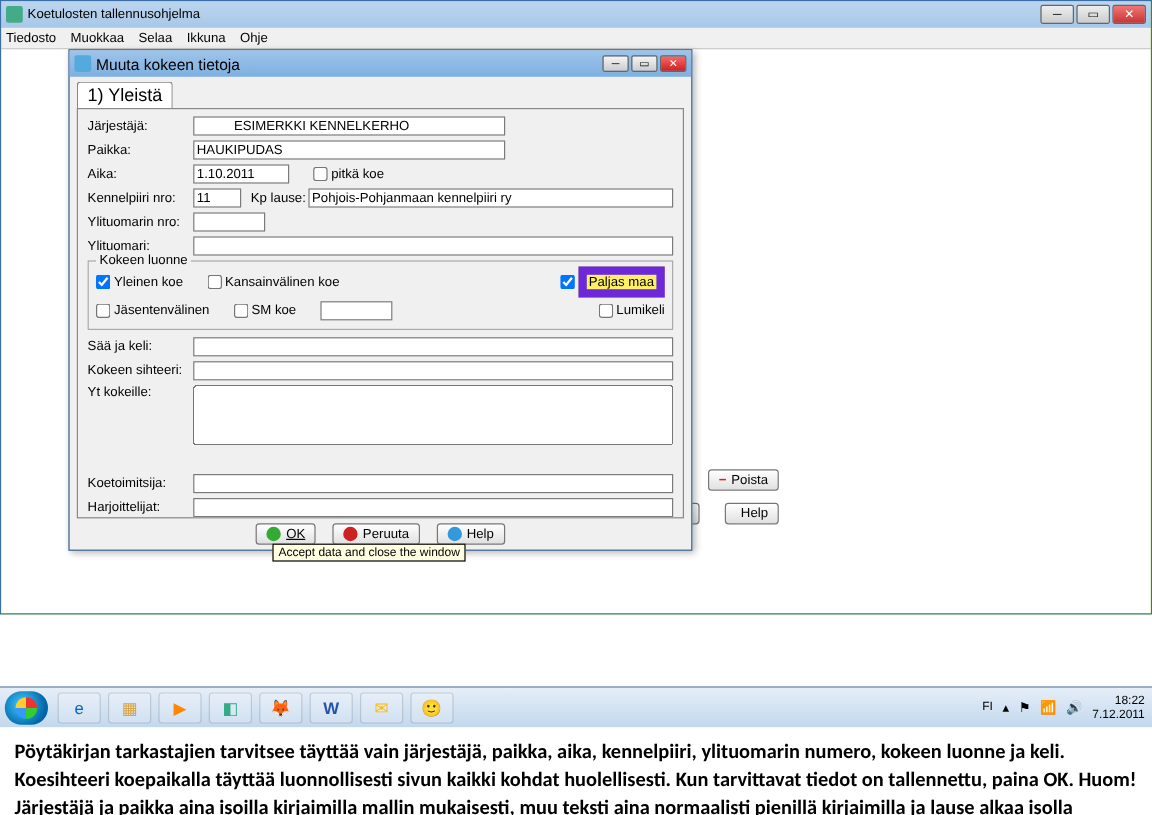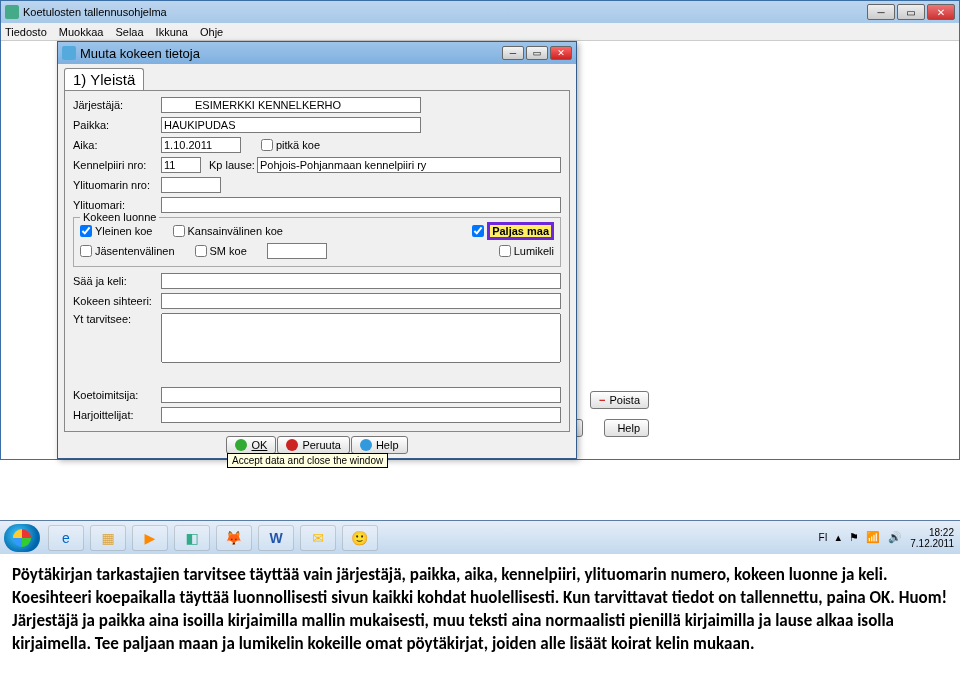--- a/index.html
+++ b/index.html
@@ -1,17 +1,17 @@
 <!DOCTYPE html>
 <html><head>
 <meta charset="utf-8">
 <style>
 * { box-sizing: border-box; margin: 0; padding: 0; }
 body { font-family: Tahoma, Arial, sans-serif; font-size: 11px; background: #fff; width: 960px; }
-.main-window { width: 960px; height: 460px; background: #84cc16; position: relative; border: 1px solid #3a6ea5; }
+.main-window { width: 960px; height: 512px; background: #84cc16; position: relative; border: 1px solid #3a6ea5; }
 .titlebar { height: 22px; background: linear-gradient(#bcd5ef,#a8c8e8); display: flex; align-items: center; padding: 0 4px; }
 .titlebar .app-icon { width: 14px; height: 14px; background: #4a8; border-radius: 2px; margin-right: 4px; }
 .titlebar .title { font-size: 11px; color: #000; flex: 1; }
 .win-controls { display: flex; gap: 2px; }
 .win-btn { width: 28px; height: 16px; border: 1px solid #666; border-radius: 2px; display: flex; align-items: center; justify-content: center; font-size: 10px; background: linear-gradient(#eee,#ccc); }
 .win-btn.close { background: linear-gradient(#e77,#c33); color: #fff; }
 .menubar { height: 18px; background: #f0f0f0; display: flex; align-items: center; padding: 0 4px; gap: 12px; border-bottom: 1px solid #ccc; }
 .menubar span { font-size: 11px; cursor: default; }
 .workspace { position: relative; height: calc(100% - 40px); background: #fff; }
 
@@ -33,23 +33,23 @@
 .row { display: flex; align-items: center; margin-bottom: 4px; font-size: 11px; }
 .row label { width: 88px; }
 .row .v { flex: 1; }
 input[type=text].fld { font-size: 11px; border: 1px solid #7a7a7a; height: 16px; padding: 0 2px; background: #fff; }
 
 .grp { border: 1px solid #aaa; margin-top: 4px; padding: 4px 6px; position: relative; }
 .grp .lbl { position: absolute; top: -7px; left: 6px; background: #f0f0f0; padding: 0 3px; font-size: 11px; }
 .chkline { display: flex; gap: 20px; margin-bottom: 3px; }
 .chk { display: flex; align-items: center; gap: 3px; }
 .chk input { width: 12px; height: 12px; }
-.chk .cap.hl { background: #ffef66; border: 3px solid #6d28d9; padding: 0 2px; font-weight: bold; }
-
-.btnbar { position: absolute; bottom: 4px; left: 0; right: 0; display: flex; justify-content: center; gap: 1px; }
+.chk .cap.hl { background: #ffef66; border: 7px solid #6d28d9; padding: 0 2px; font-weight: normal; }
+
+.btnbar { position: absolute; bottom: 4px; left: 0; right: 0; display: flex; justify-content: center; gap: 14px; }
 .btn { border: 1px solid #777; background: linear-gradient(#fff,#e0e0e0); padding: 2px 8px; font-size: 11px; border-radius: 3px; display: flex; align-items: center; gap: 4px; }
 .btn .ic { width: 12px; height: 12px; display: inline-block; }
 .ic.ok { background: #3a3; border-radius: 6px; }
 .ic.cancel { background: #c22; border-radius: 6px; }
 .ic.help { background: #39d; border-radius: 6px; }
 .tooltip { position: absolute; bottom: -14px; left: 50%; transform: translateX(-90px); background: #ffffe1; border: 1px solid #000; padding: 1px 4px; font-size: 10px; white-space: nowrap; }
 
 .bg-btn { position: absolute; border: 1px solid #777; background: linear-gradient(#fff,#e0e0e0); padding: 2px 8px; font-size: 11px; border-radius: 3px; display: flex; align-items: center; gap: 4px; }
 
 .taskbar { width: 960px; height: 34px; background: linear-gradient(#e6eef8,#c2d8ee); border-top: 1px solid #5a7ca5; display: flex; align-items: center; position: relative; margin-top: 60px; }
@@ -194,21 +194,21 @@
 
         <div class="row" style="margin-top:6px;">
           <label>Sää ja keli:</label>
           <input type="text" class="fld" style="flex: 1 1 0%;">
         </div>
         <div class="row">
           <label>Kokeen sihteeri:</label>
           <input type="text" class="fld" style="flex: 1 1 0%;">
         </div>
         <div class="row" style="align-items:flex-start;">
-          <label>Yt tarvitsee:</label>
+          <label>Yt kokeille:</label>
           <textarea class="fld" style="flex: 1 1 0%; height: 50px; resize: none;"></textarea>
         </div>
 
         <div style="height:20px;"></div>
 
         <div class="row">
           <label>Koetoimitsija:</label>
           <input type="text" class="fld" style="flex: 1 1 0%;">
         </div>
         <div class="row">

